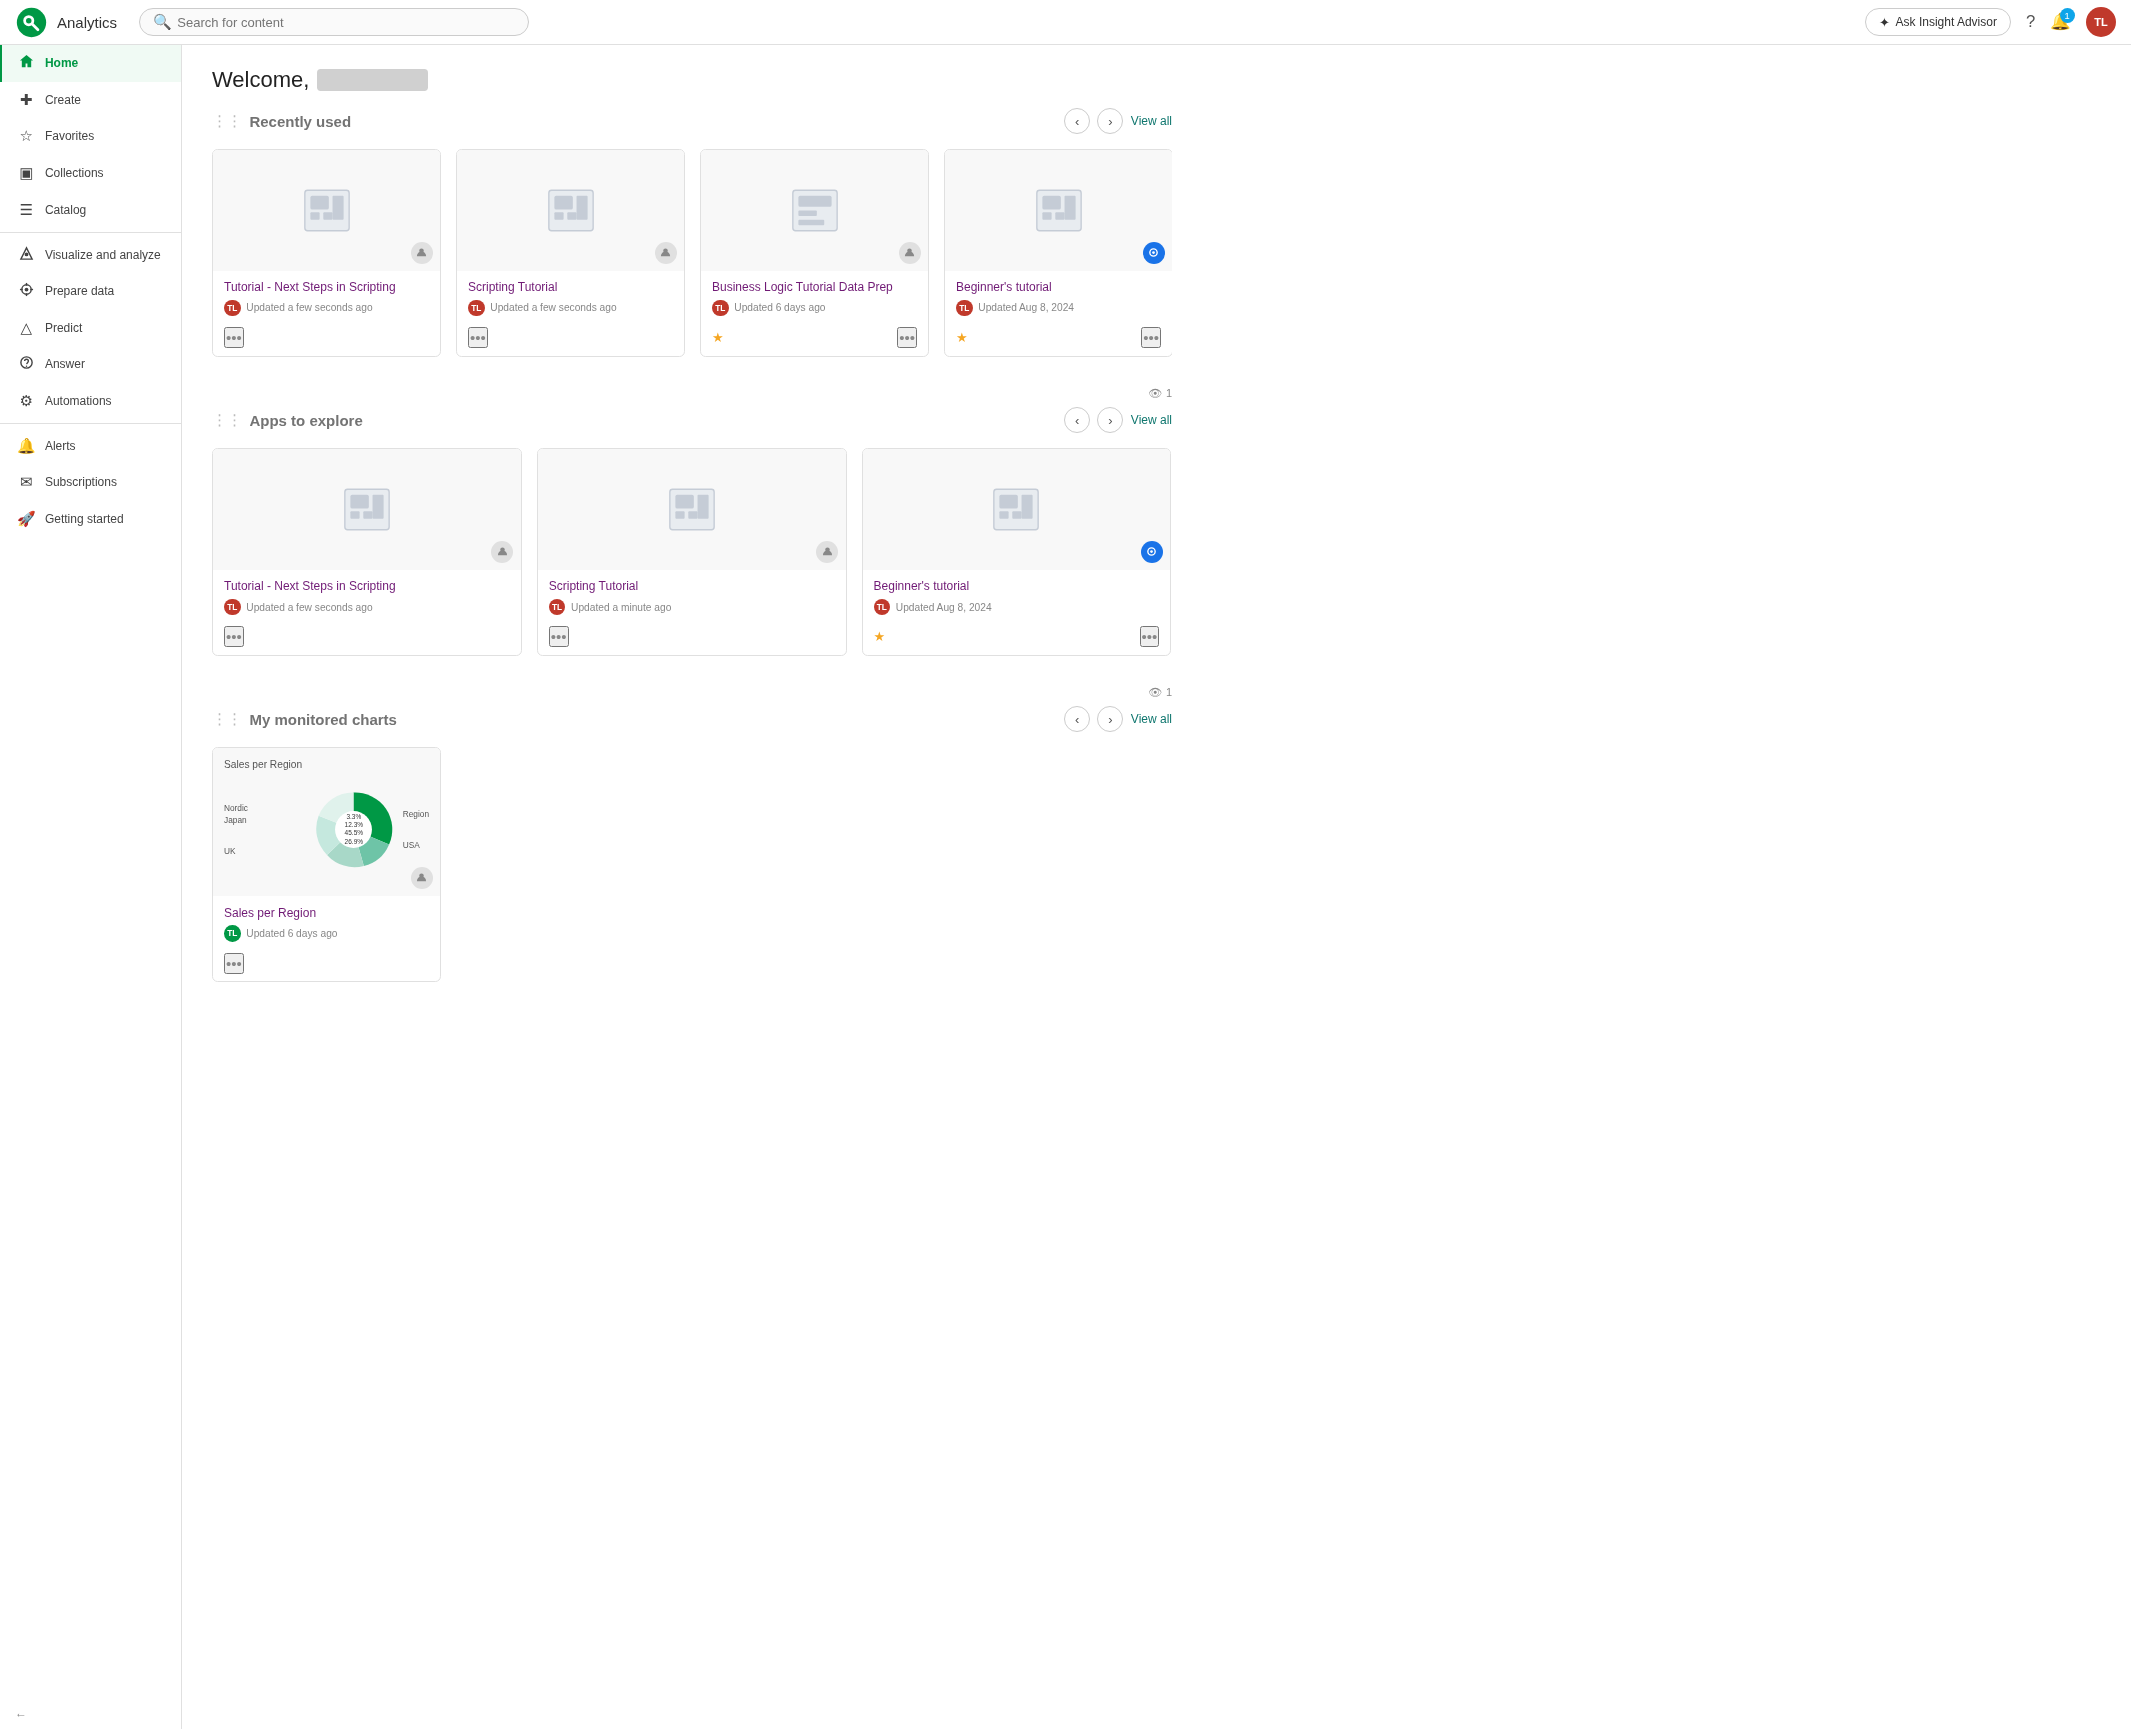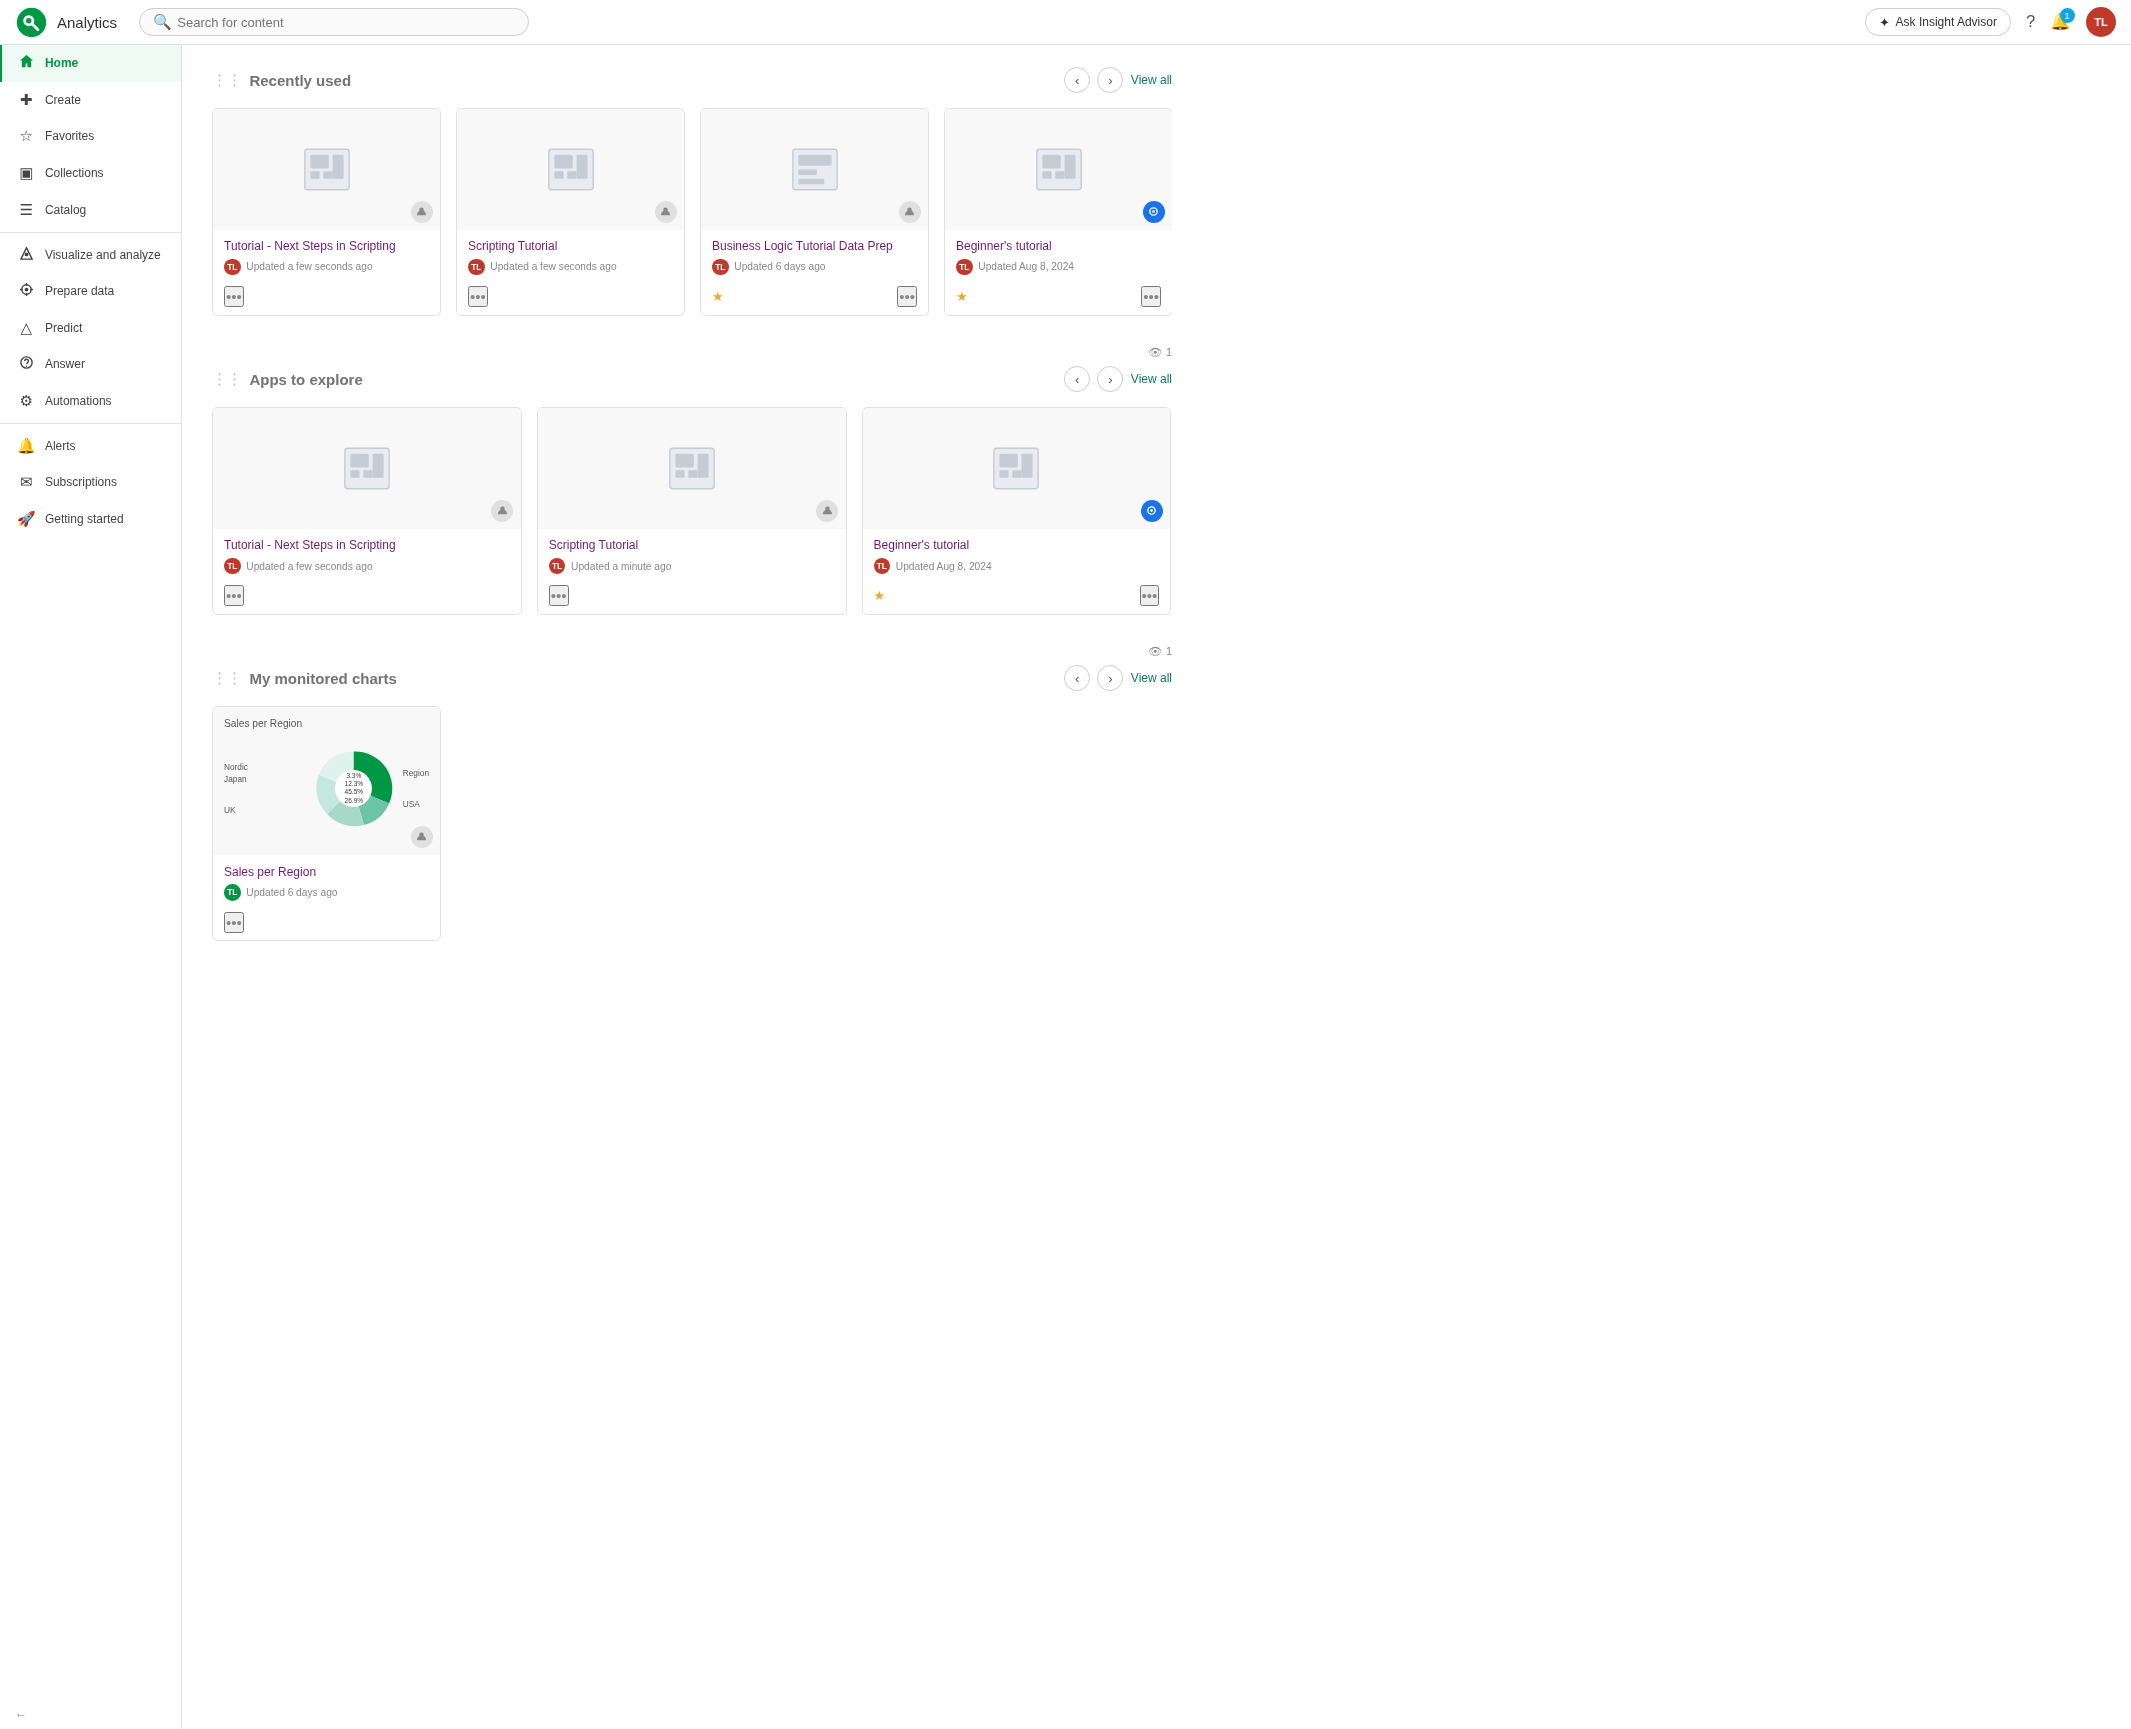--- a/index.html
+++ b/index.html
@@ -266,20 +266,24 @@
     <div class="sidebar-bottom">
       <div class="sidebar-collapse">
         <span>←</span>
       </div>
     </div>
   </nav>
 
   <div class="main-content">
     <div class="main-inner">
 
+      <div class="welcome-title">
+        <span>Welcome,</span>
+        <span class="welcome-name-blur"></span>
+      </div>
 
 
       <div class="section-wrapper">
         <div class="section-header">
           <span class="section-drag">⋮⋮</span>
           <span class="section-title">Recently used</span>
           <div class="section-nav">
             <button class="nav-btn">‹</button>
             <button class="nav-btn">›</button>
             <button class="view-all-btn">View all</button>

